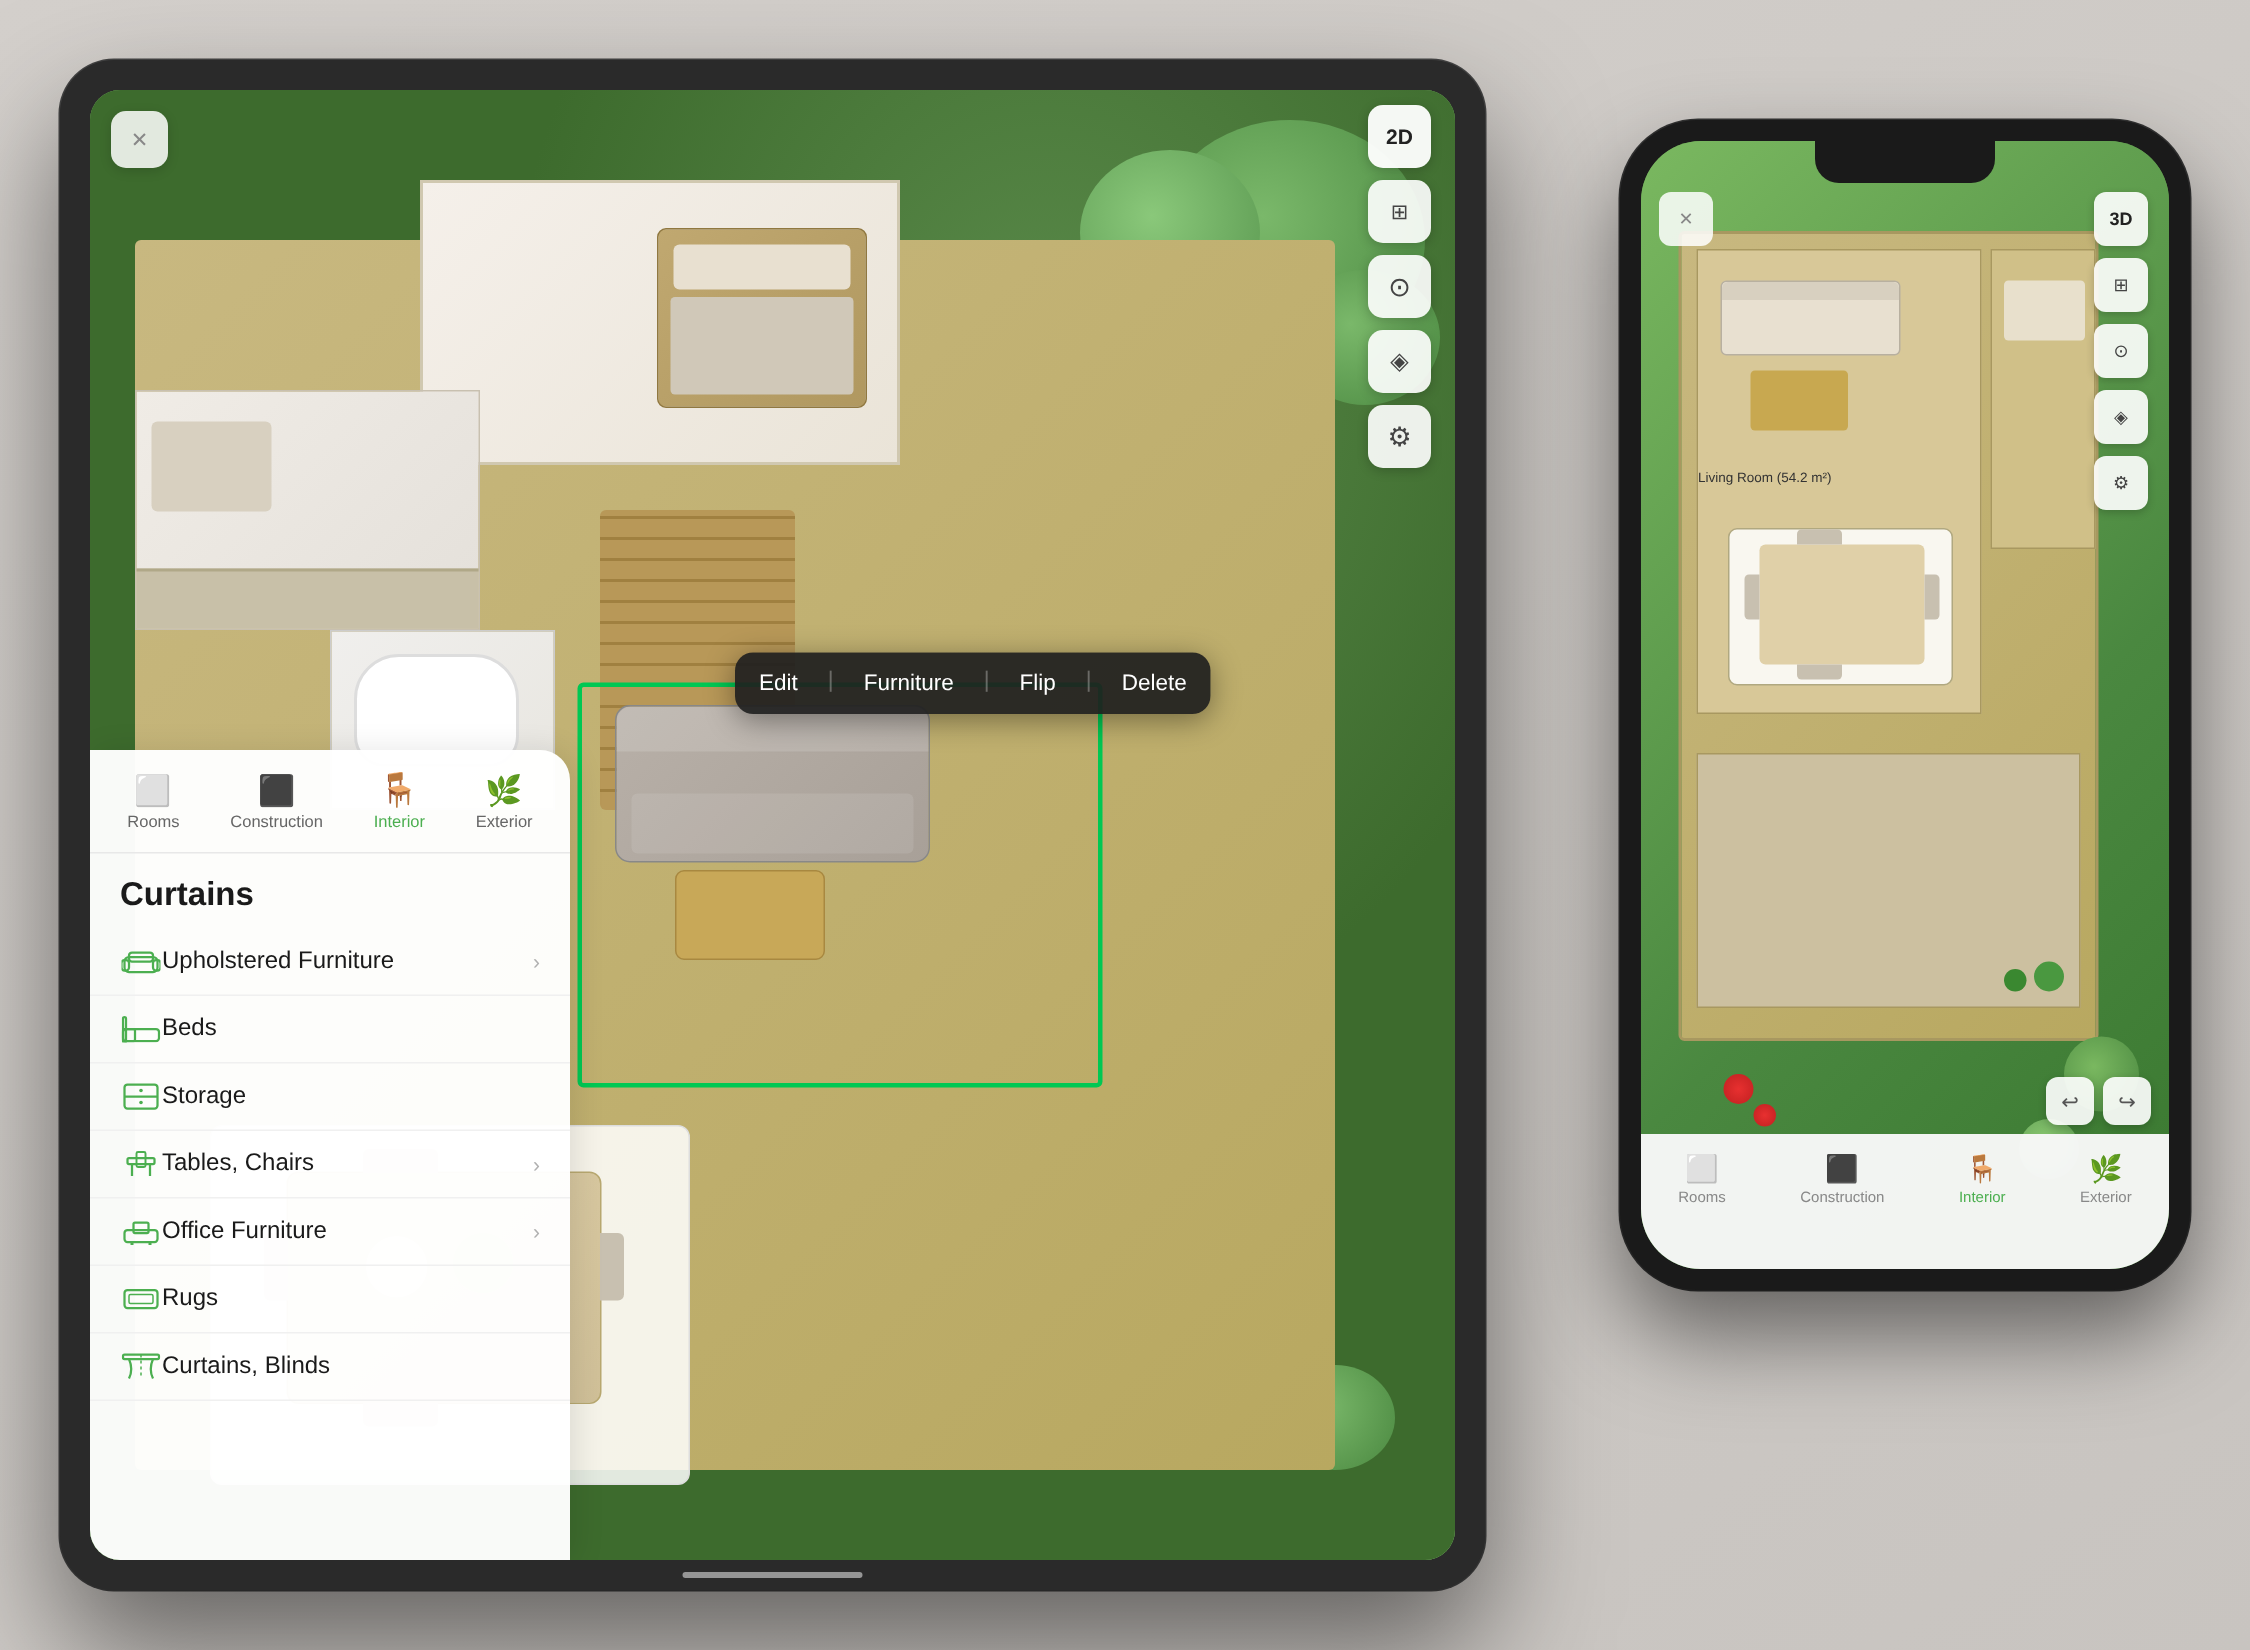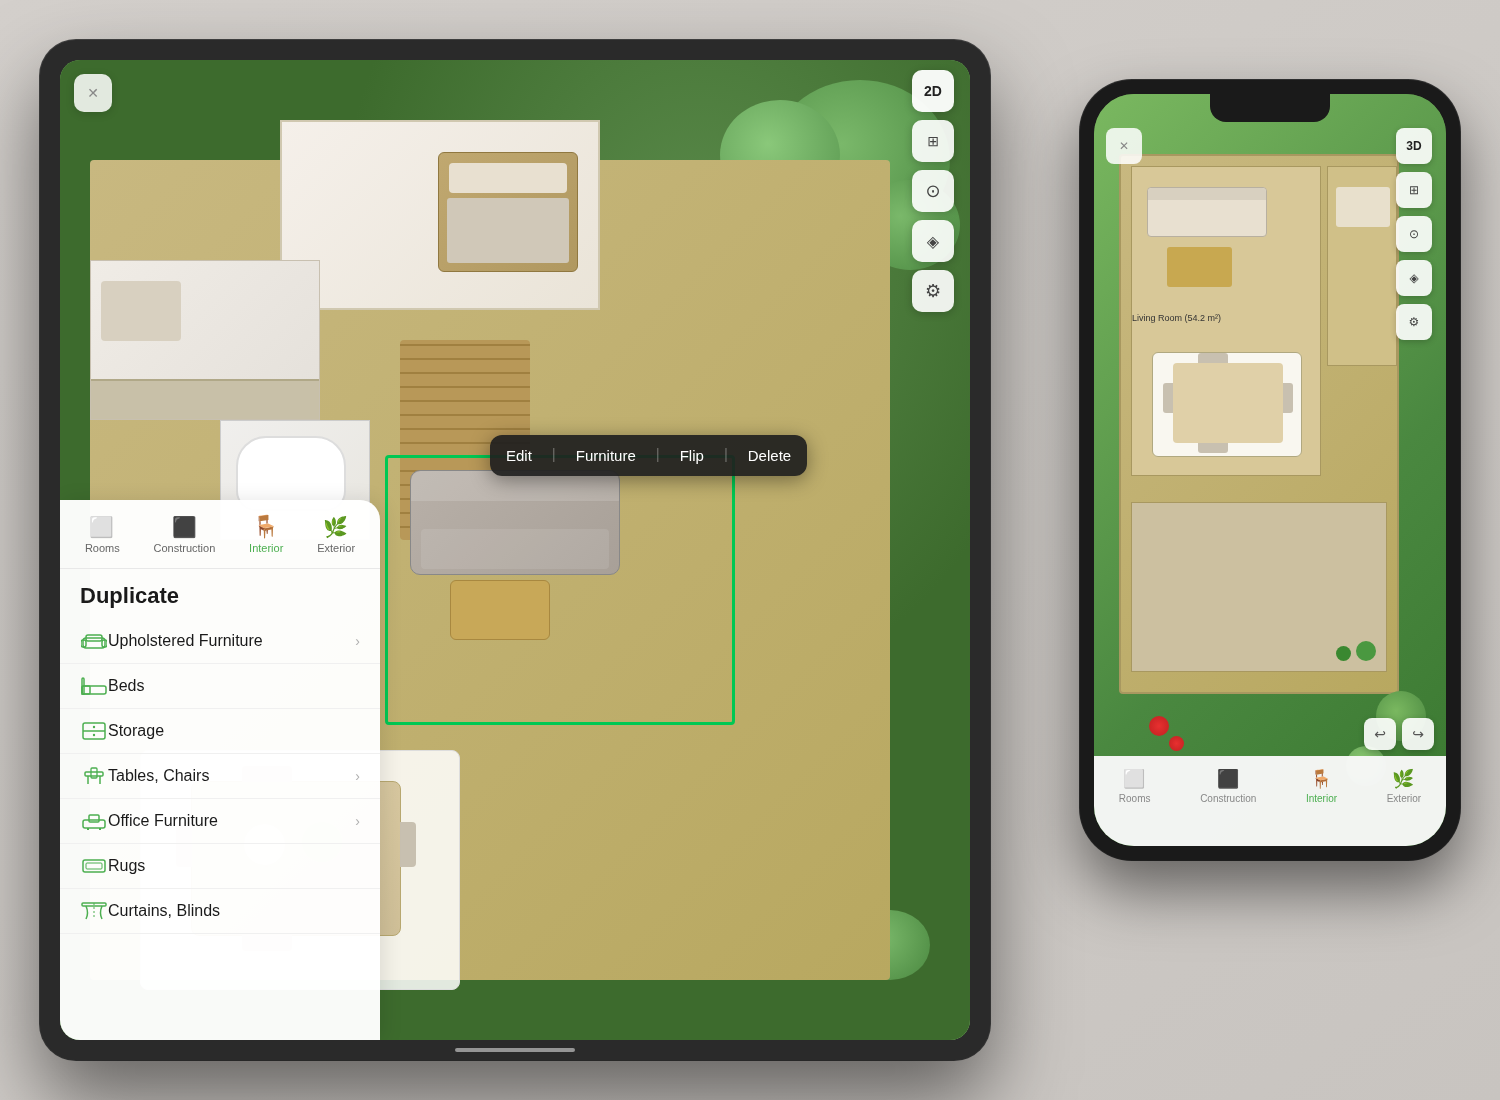--- a/index.html
+++ b/index.html
@@ -552,21 +552,21 @@
           <div class="panel-tab active">
             <div class="panel-tab-icon" style="color:#4CAF50;font-size:22px;">🪑</div>
             <span class="panel-tab-label" style="color:#4CAF50;">Interior</span>
           </div>
           <div class="panel-tab">
             <div class="panel-tab-icon" style="color:#888;">🌿</div>
             <span class="panel-tab-label">Exterior</span>
           </div>
         </div>
 
-        <div class="panel-title">Duplicate</div>
+        <div class="panel-title">Curtains</div>
 
         <ul class="panel-list">
           <li class="panel-list-item">
             <div class="panel-item-icon">
               <svg width="26" height="18" viewBox="0 0 26 18">
                   <rect x="2" y="6" width="22" height="10" rx="3" fill="none" stroke="#4CAF50" stroke-width="1.5"></rect>
                   <rect x="0" y="8" width="5" height="7" rx="2" fill="none" stroke="#4CAF50" stroke-width="1.5"></rect>
                   <rect x="21" y="8" width="5" height="7" rx="2" fill="none" stroke="#4CAF50" stroke-width="1.5"></rect>
                   <rect x="5" y="3" width="16" height="6" rx="2" fill="none" stroke="#4CAF50" stroke-width="1.5"></rect>
                 </svg>

